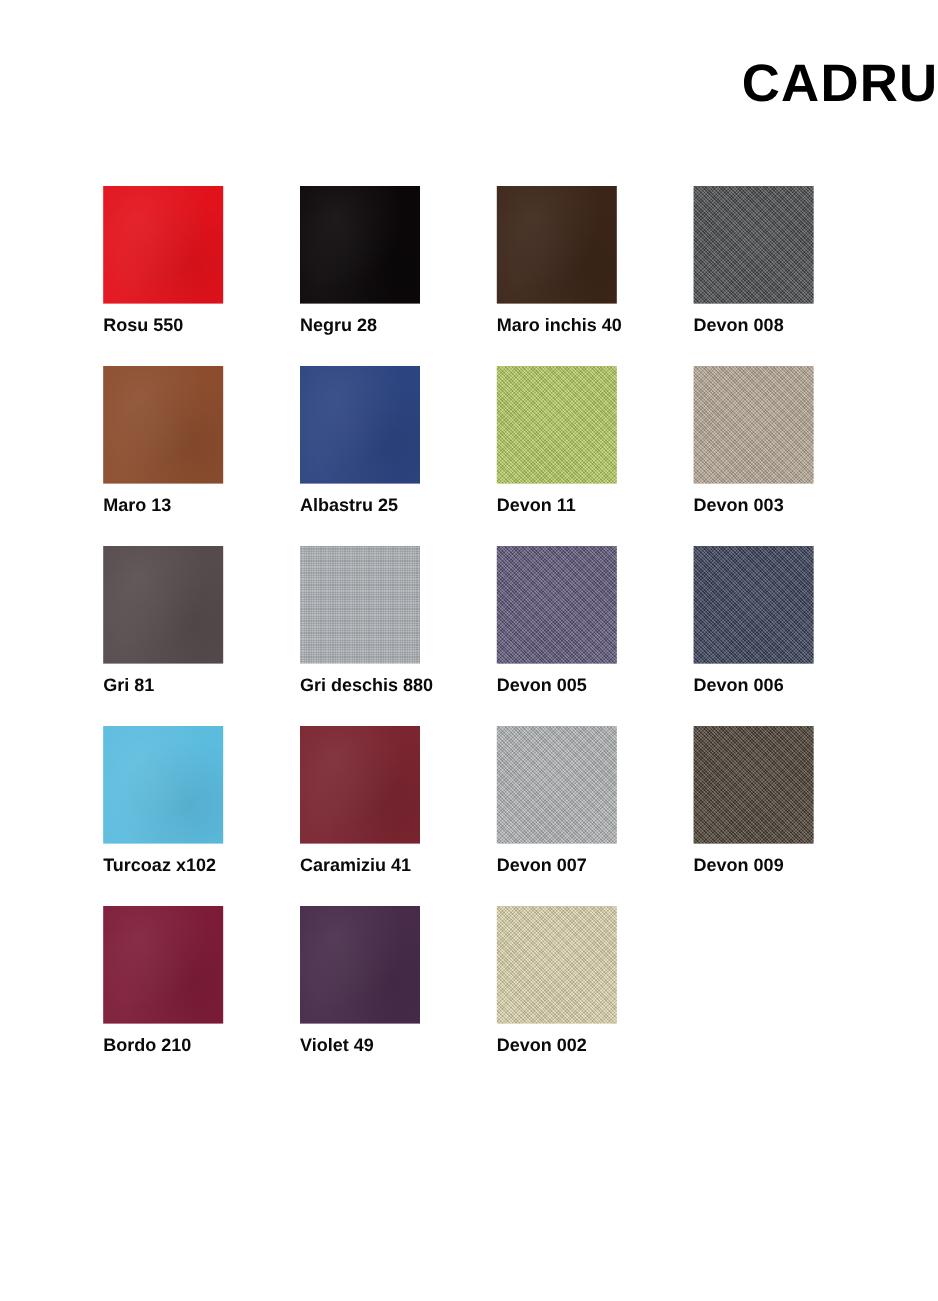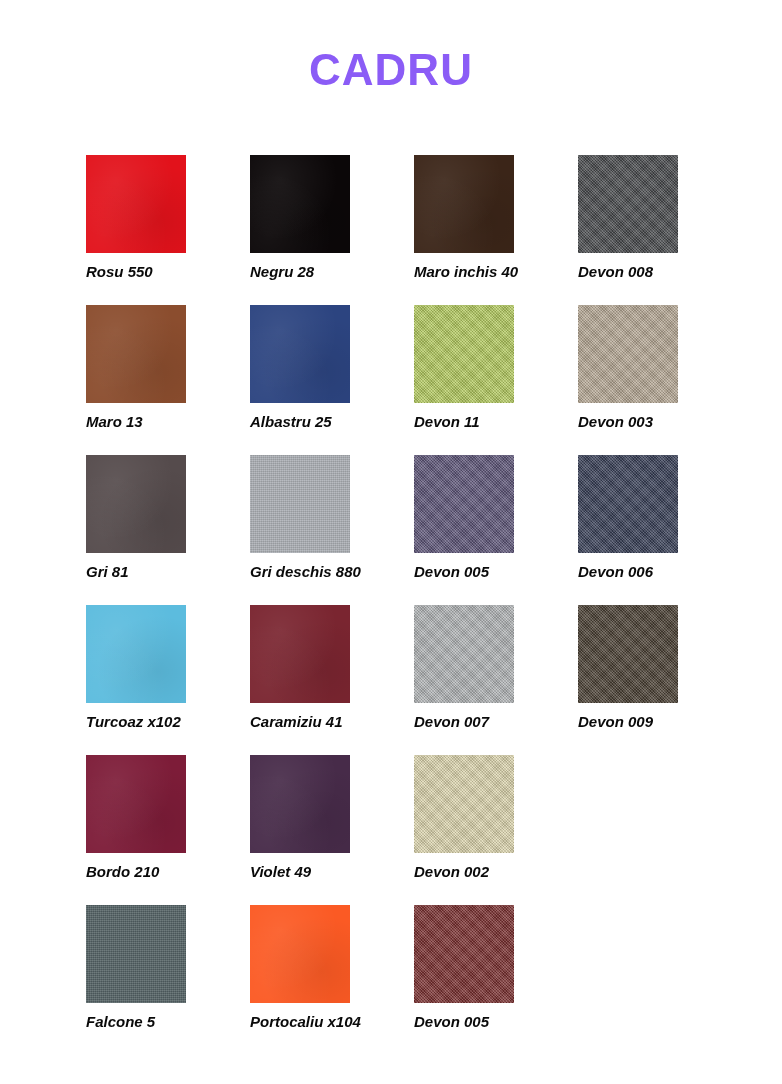--- a/index.html
+++ b/index.html
@@ -19,43 +19,42 @@
 
   .page {
     width: 782px;
     height: 1084px;
     box-sizing: border-box;
     background: #ffffff;
     position: relative;
   }
 
   .page-title {
-    text-align: center;
+    text-align: right;
     font-size: 44px;
     font-weight: bold;
     letter-spacing: 1px;
-    color: #8b5cf6;
+    color: #000000;
     margin: 0;
     padding-top: 46px;
     line-height: 1.1;
     font-family: "Liberation Sans", sans-serif;
   }
 
   .swatch-grid {
     position: absolute;
     top: 155px;
     left: 86px;
     width: 620px;
   }
 
   .swatch-row {
     display: flex;
     flex-direction: row;
     height: 150px;
-    font-style: italic;
   }
 
   .swatch-cell {
     width: 100px;
     margin-right: 64px;
     display: flex;
     flex-direction: column;
     align-items: flex-start;
   }
   .swatch-cell:last-child { margin-right: 0; }
@@ -207,29 +206,15 @@
         </div>
         <div class="swatch-cell">
           <div class="swatch-chip plain" title="Violet 49" style="background-color: rgb(71, 43, 73);"></div>
           <div class="swatch-label">Violet 49</div>
         </div>
         <div class="swatch-cell">
           <div class="swatch-chip devon" title="Devon 002" style="background-color: rgb(220, 213, 174);"></div>
           <div class="swatch-label">Devon 002</div>
         </div>
       </div>
-      <div class="swatch-row">
-        <div class="swatch-cell">
-          <div class="swatch-chip fabric" title="Falcone 5" style="background-color: rgb(85, 99, 102);"></div>
-          <div class="swatch-label">Falcone 5</div>
-        </div>
-        <div class="swatch-cell">
-          <div class="swatch-chip plain" title="Portocaliu x104" style="background-color: rgb(251, 90, 36);"></div>
-          <div class="swatch-label">Portocaliu x104</div>
-        </div>
-        <div class="swatch-cell">
-          <div class="swatch-chip devon" title="Devon 005" style="background-color: rgb(122, 48, 48);"></div>
-          <div class="swatch-label">Devon 005</div>
-        </div>
-      </div>
     </div>
 
 </div>
 
 </body></html>

